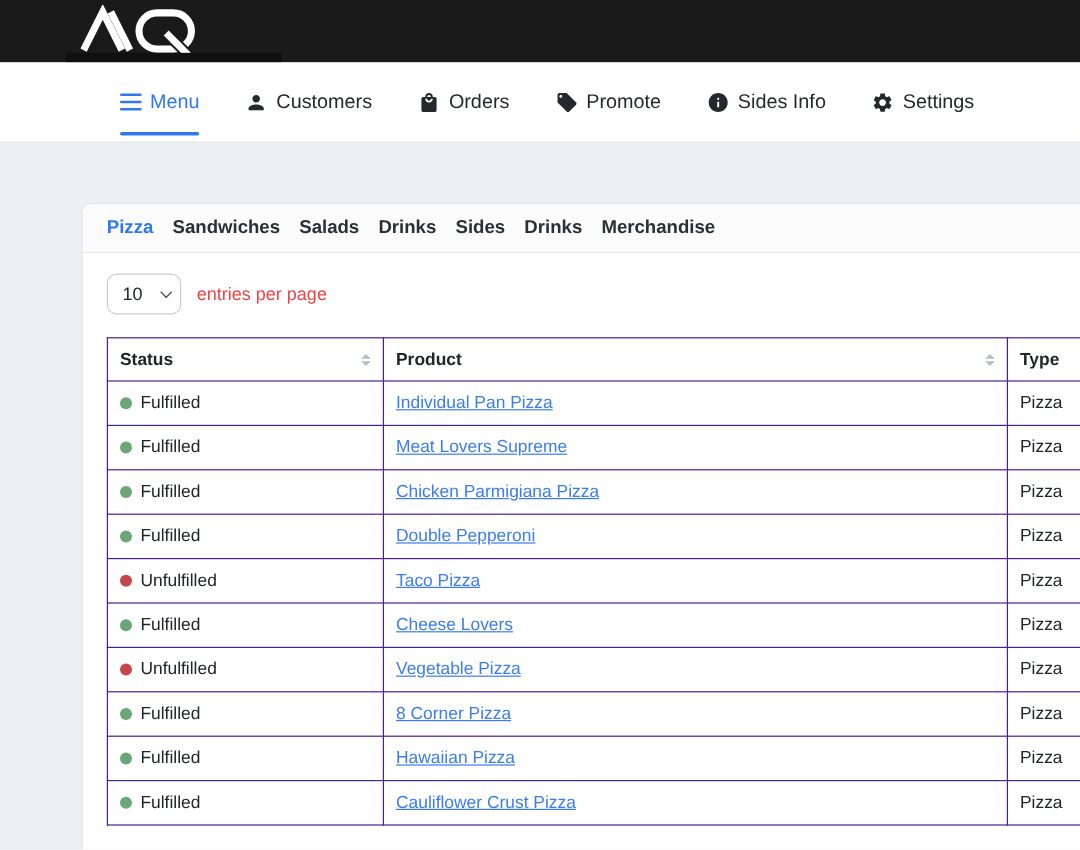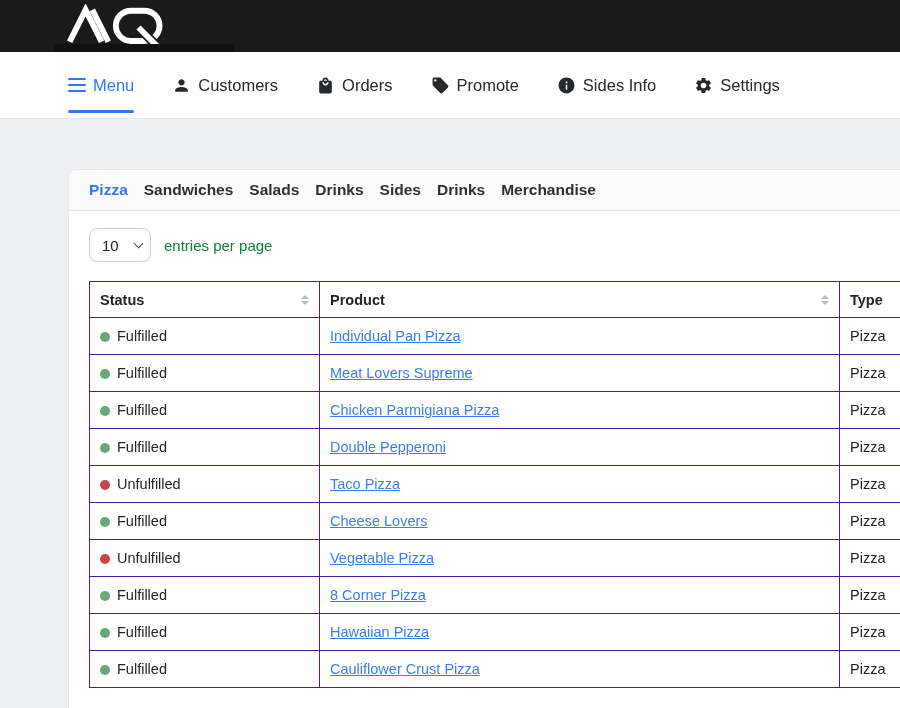--- a/index.html
+++ b/index.html
@@ -21,21 +21,21 @@
   .logo-link svg { width: 100%; height: 100%; }
   .topbar-strip {
     position: absolute; left: 55px; top: 44px; width: 180px; height: 8px;
     background: #101011;
   }
 
   
   .navbar {
     position: absolute; left: 0; top: 52px; width: 900px; height: 67px;
     background: #ffffff; border-bottom: 1px solid #e2e5e9;
-    display: flex; align-items: center; gap: 38px; padding-left: 68px;
+    display: flex; align-items: center; gap: 38px; padding-left: 100px;
   }
   .nav-item {
     display: flex; align-items: center; gap: 7px;
     font-size: 16.5px; color: #25282c; cursor: pointer; position: relative;
   }
   .nav-item svg { width: 19px; height: 19px; fill: #25282c; display: block; }
   .nav-item.active { color: var(--accent); }
   .nav-item.active .hamburger span { background: var(--accent); }
   .nav-item.active::after {
     content: ""; position: absolute; left: 0; right: 0; top: calc(100% + 15px);
@@ -69,21 +69,21 @@
     width: 100%; height: 100%; appearance: none; -webkit-appearance: none;
     border: 1px solid #c9ced4; border-radius: 8px; background: #fff;
     font-family: "Liberation Sans", sans-serif; font-size: 15px; color: #212529;
     padding: 0 10px 0 12px; cursor: pointer;
   }
   .select-chevron {
     position: absolute; right: 9px; top: 14px; width: 7px; height: 7px;
     border-right: 1.8px solid #4a4f55; border-bottom: 1.8px solid #4a4f55;
     transform: rotate(45deg); pointer-events: none; margin-top: -2px;
   }
-  .page-size-label { font-size: 15px; margin-left: 13px; color: #15803d; }
+  .page-size-label { font-size: 15px; margin-left: 13px; color: #ef4444; }
 
   
   table { border-collapse: collapse; width: 892px; table-layout: fixed; }
   th, td { border: 1px solid #4c1d95; padding: 7px 10px; font-size: 14.5px; text-align: left; }
   th { font-weight: 700; height: 36px; cursor: pointer; }
   td { height: 37px; }
   col.c-status { width: 230px; }
   col.c-product { width: 520px; }
   col.c-type { width: 142px; }
   .th-inner { display: flex; align-items: center; justify-content: space-between; }

